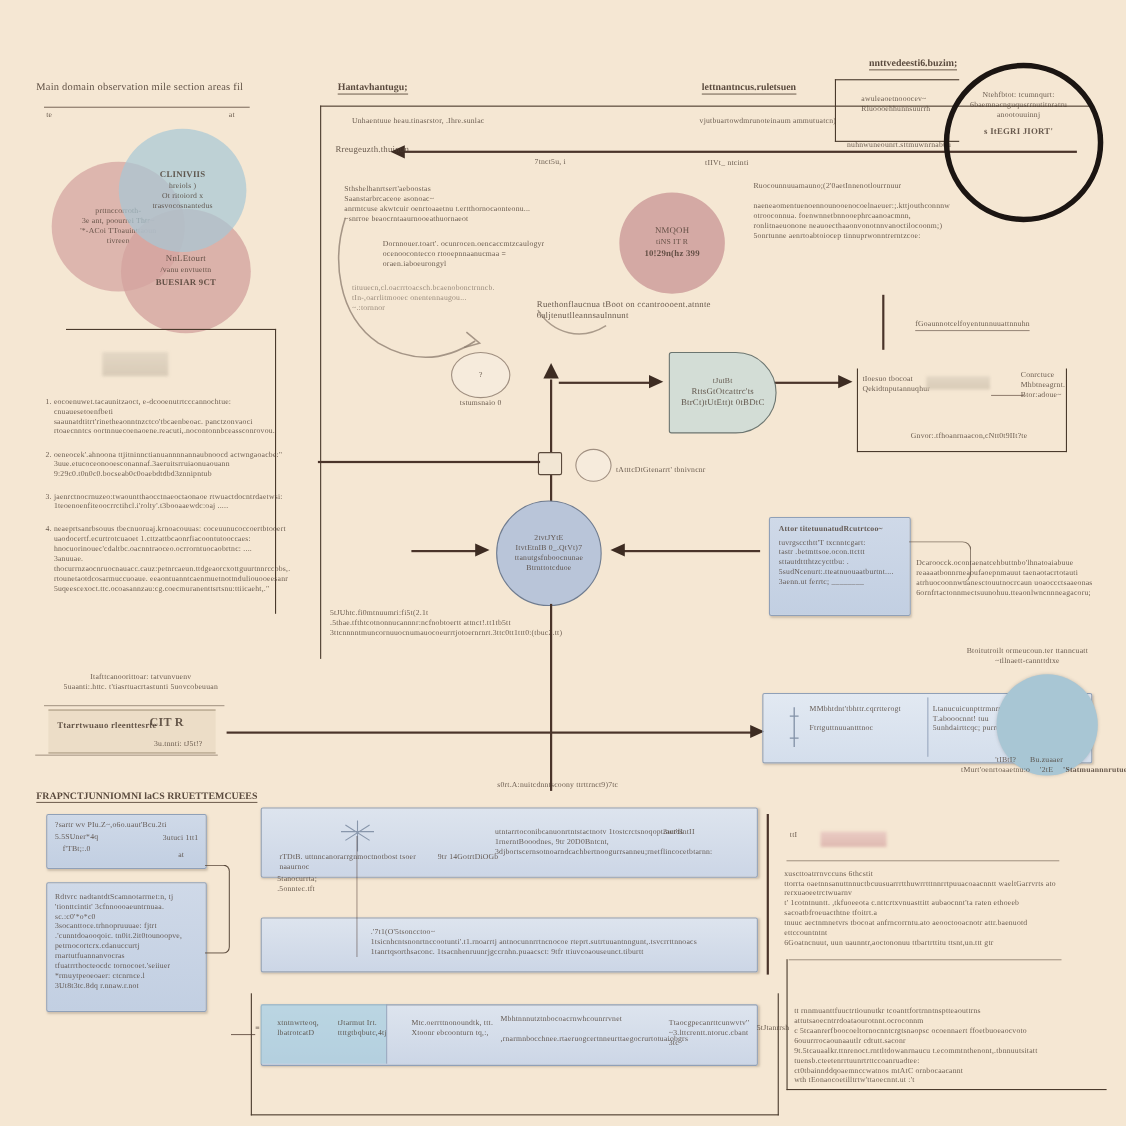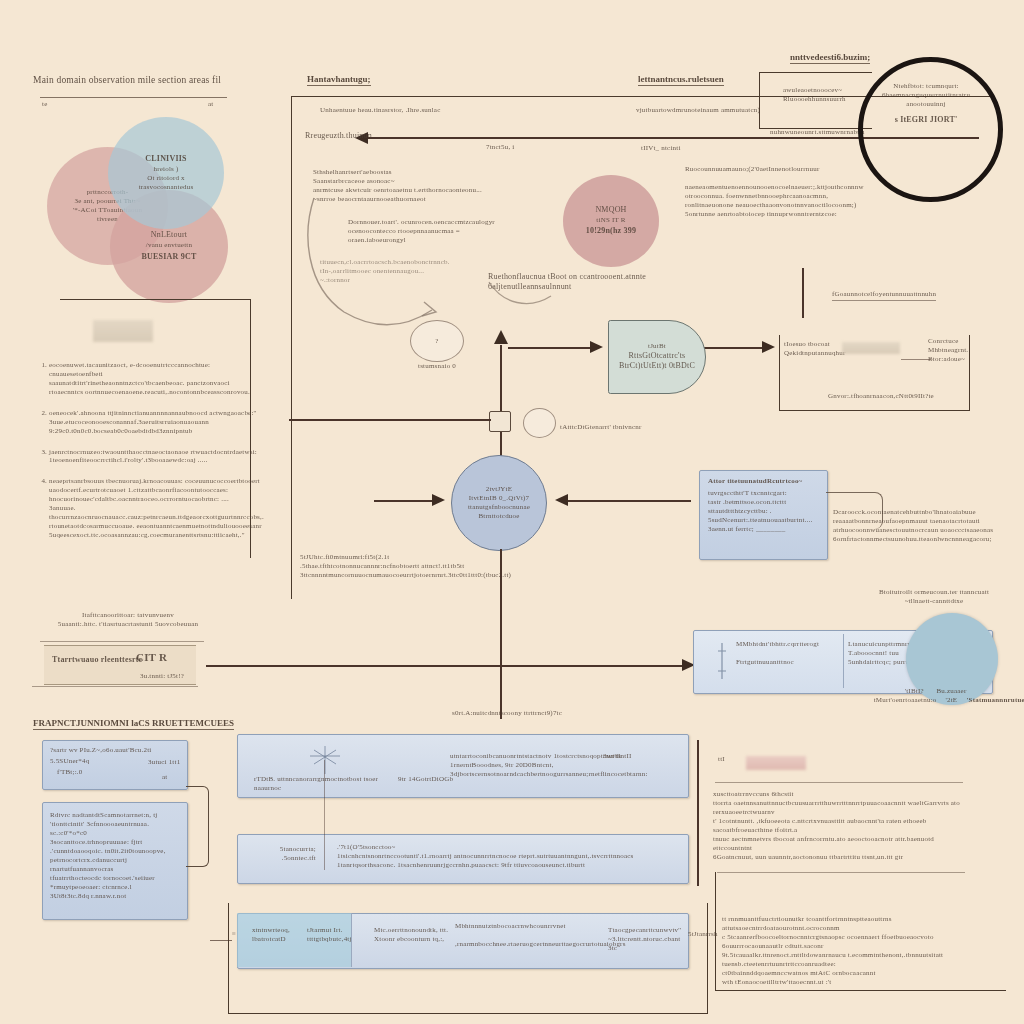--- a/index.html
+++ b/index.html
@@ -359,21 +359,21 @@
   <div class="abs txt xs" style="left:398px;top:775px;width:70px;">9tr  14GotrtDiOGb</div>
   <div class="abs txt xs" style="left:450px;top:752px;width:180px;">utntarrtoconibcanuonrtntstactnotv  1tostcrctsnoqoptrautds
 1rnerntBooodnes,  9tr  20D0Bntcnt,
 3djbortscernsotnoarndcachbertnoogurrsanneu;rnetflincocetbtarnn:</div>
   <div class="abs txt xs" style="left:603px;top:752px;width:58px;">3wr'tIntII</div>
   <svg class="abs" style="left:300px;top:742px;" width="50" height="34" viewBox="0 0 50 34">
     <path d="M25 4 L25 32 M10 14 L40 14 M14 8 L36 22 M36 8 L14 22" stroke="#6d7d95" stroke-width="1" fill="none" opacity=".75"></path>
   </svg>
 
   <div class="abs panel pale" style="left:237px;top:834px;width:450px;height:48px;border-radius:2px;"></div>
-  <div class="abs txt xs" style="left:252px;top:845px;width:64px;text-align:right;">5tanocurrta;
+  <div class="abs txt xs" style="left:252px;top:795px;width:64px;">5tanocurrta;
 .5onntec.tft</div>
   <div class="abs txt xs" style="left:337px;top:843px;width:336px;">.'7t1(O'5tsoncctoo~
 1tsicnhcntsnonrtnccootunti'.t1.rnoarrtj  antnocunnrrtncnocoe  rteprt.sutrtuuantnngunt,.tsvcrrttnnoacs
 1tanrtqsorthsaconc.  1tsacnhenruunrjgccrnhn.puaacsct:   9tfr  ttiuvcoaouseunct.tiburtt</div>
   <div class="abs arrow-v" style="left:324px;top:760px;height:110px;width:1.4px;opacity:.45;"></div>
 
   <div class="abs bracket-b" style="left:228px;top:903px;width:478px;height:110px;border-top:none;"></div>
   <div class="abs panel pale" style="left:237px;top:913px;width:450px;height:54px;border-radius:2px;"></div>
   <div class="abs" style="left:237px;top:913px;width:114px;height:54px;background:rgba(163,203,219,.6);"></div>
   <div class="abs txt xs" style="left:252px;top:926px;width:52px;">xtntnwrteoq,

